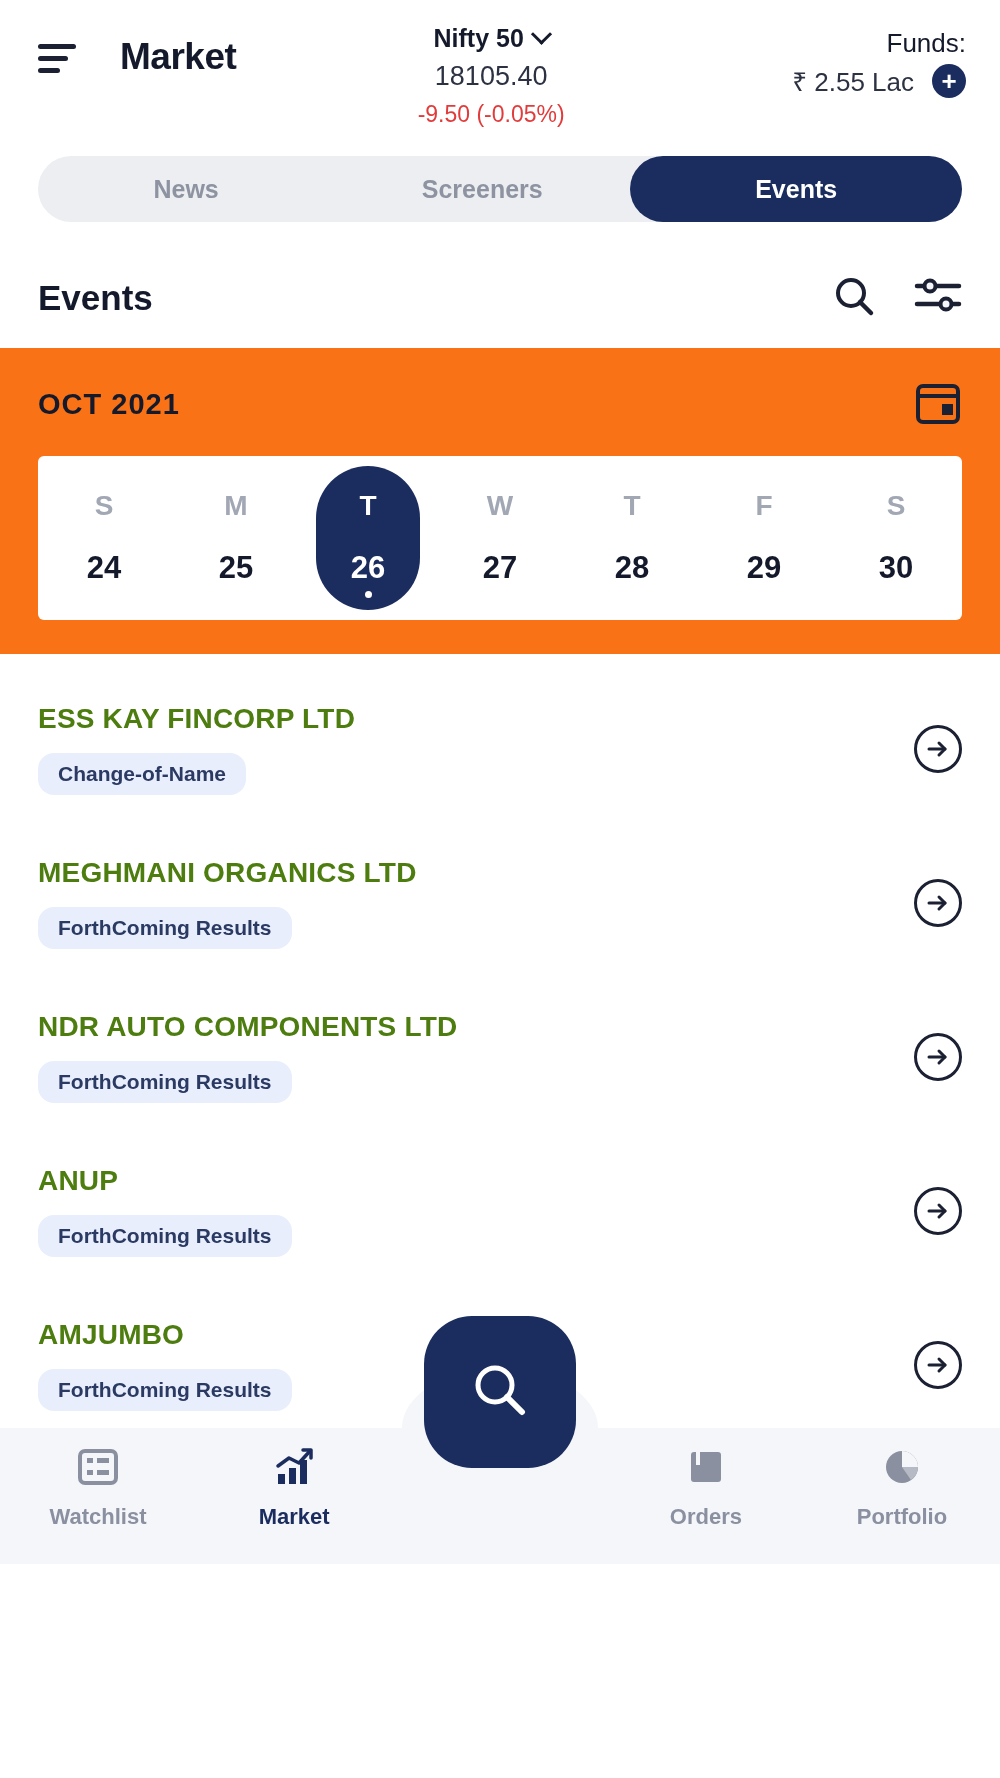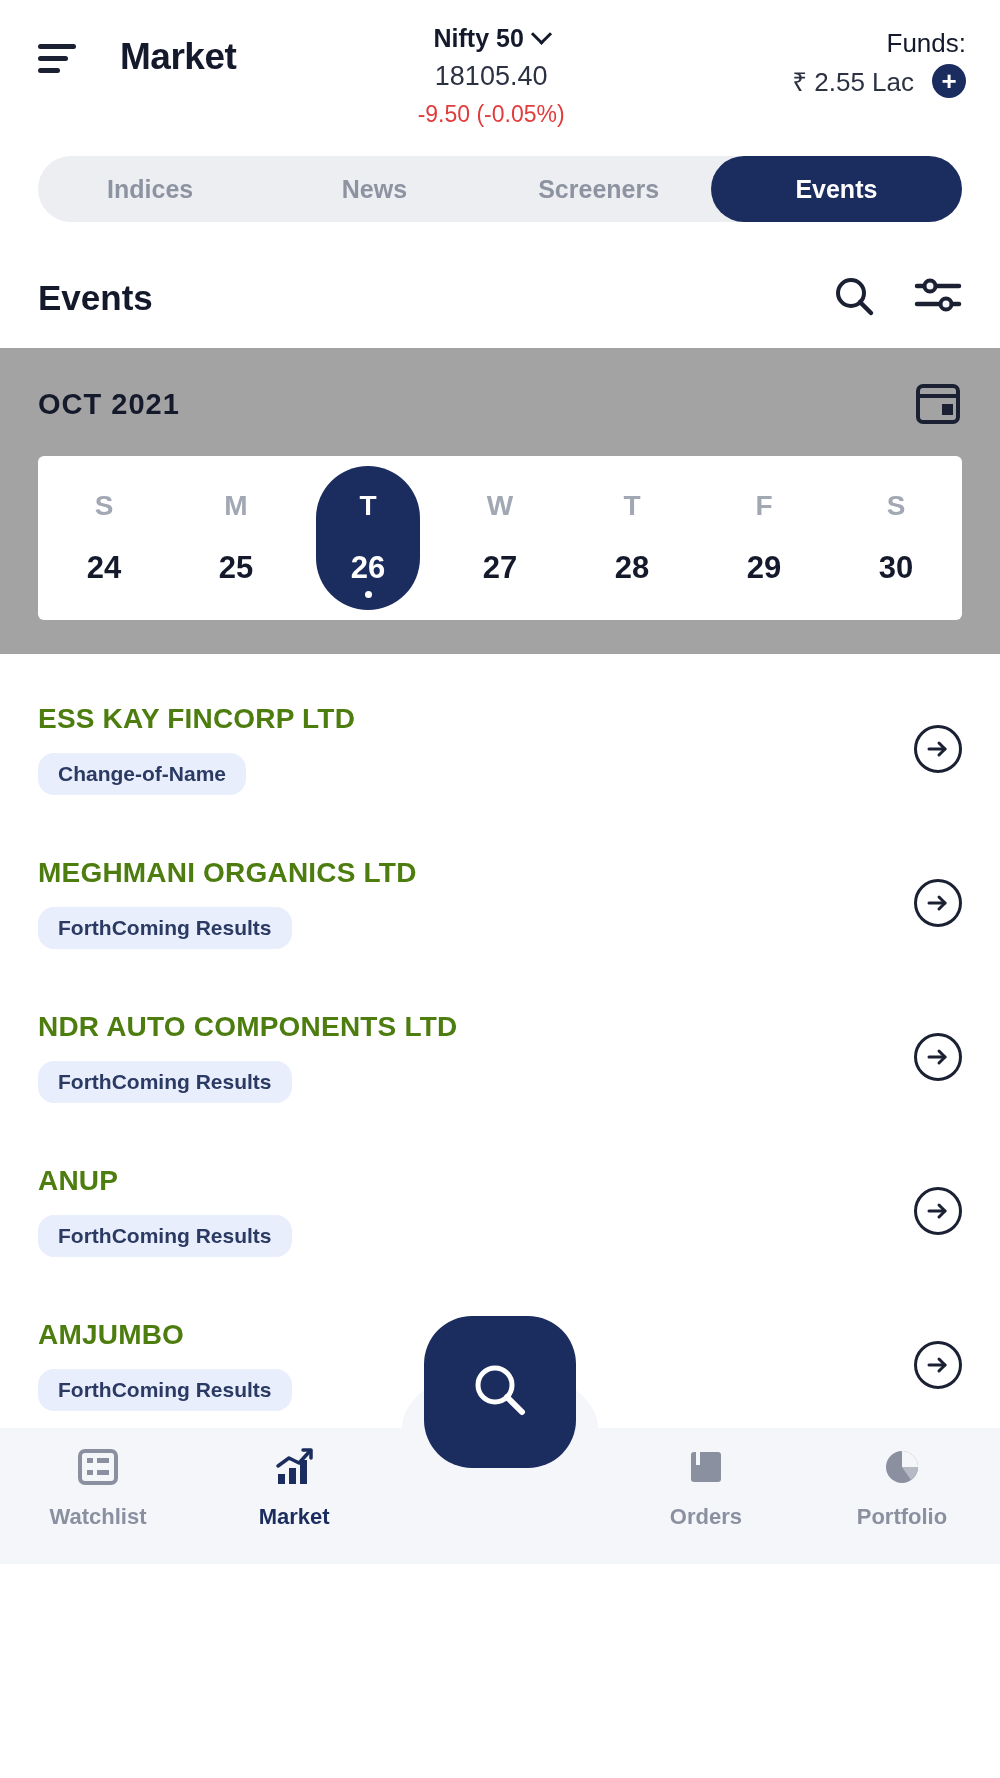--- a/index.html
+++ b/index.html
@@ -148,21 +148,21 @@
   .section-title {
     font-size: 35px;
     font-weight: bold;
     color: #141a2b;
     flex: 1;
   }
   .icon-btn { margin-left: 38px; cursor: pointer; }
 
   
   .cal-wrap {
-    background: #a3a3a3;
+    background: #f97316;
     padding: 30px 38px 34px 38px;
   }
   .cal-head {
     display: flex;
     align-items: center;
     margin-bottom: 26px;
   }
   .cal-month {
     flex: 1;
     font-size: 29px;
@@ -309,21 +309,20 @@
     <div class="funds-block">
       <div class="funds-label">Funds:</div>
       <div class="funds-row">
         <span class="funds-amount">₹ 2.55 Lac</span>
         <span class="plus-btn">+</span>
       </div>
     </div>
   </div>
 
   <div class="tabs">
-    <div class="tab">Indices</div>
     <div class="tab">News</div>
     <div class="tab">Screeners</div>
     <div class="tab active">Events</div>
   </div>
 
   <div class="section-head">
     <div class="section-title">Events</div>
     <div class="icon-btn">
       <svg width="44" height="44" viewBox="0 0 44 44">
         <circle cx="19" cy="19" r="13" fill="none" stroke="#1b2133" stroke-width="4"></circle>

